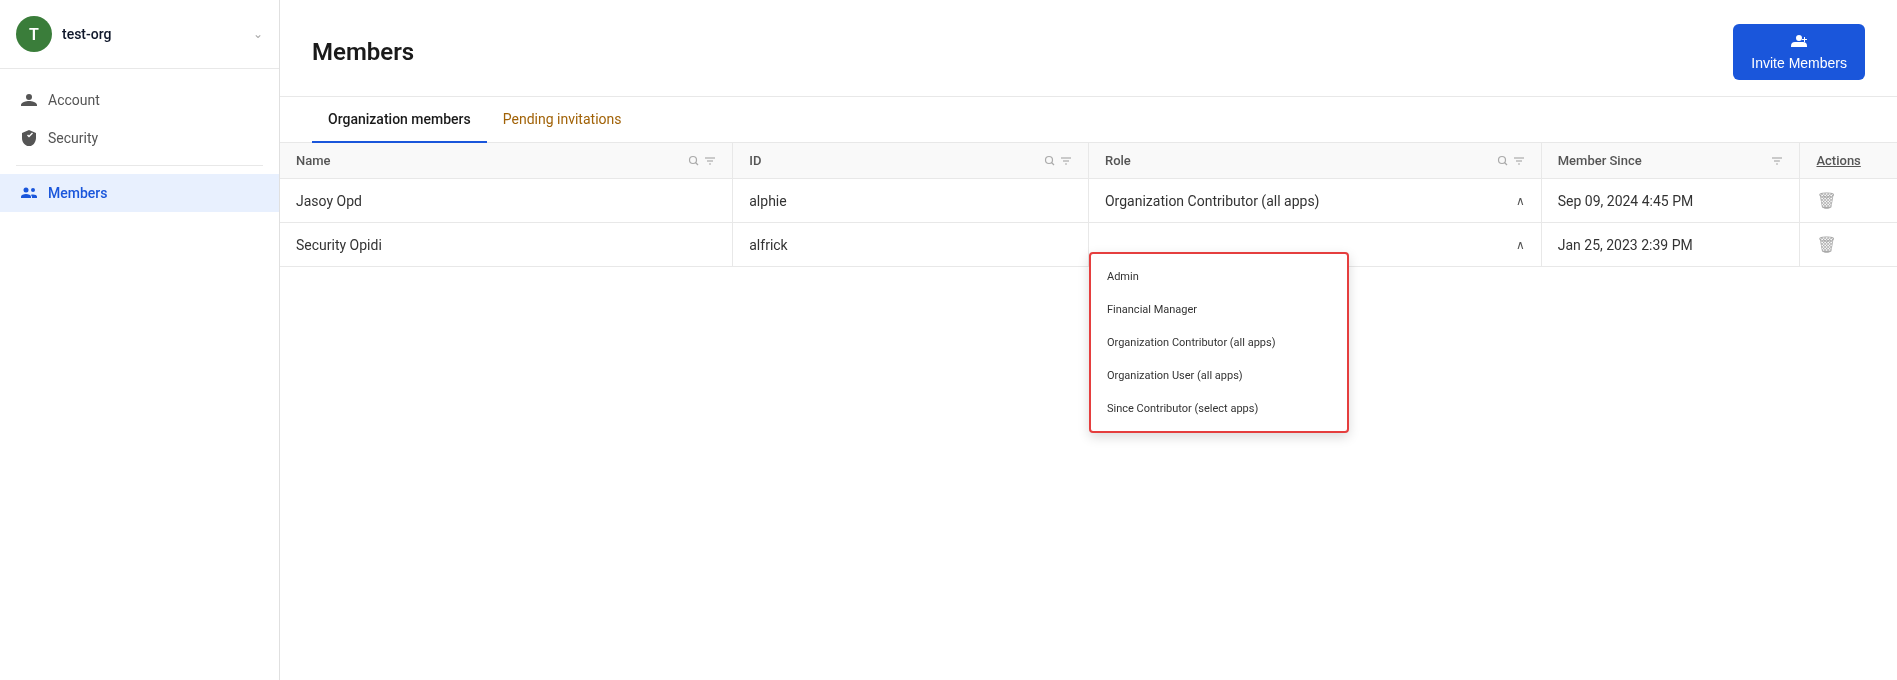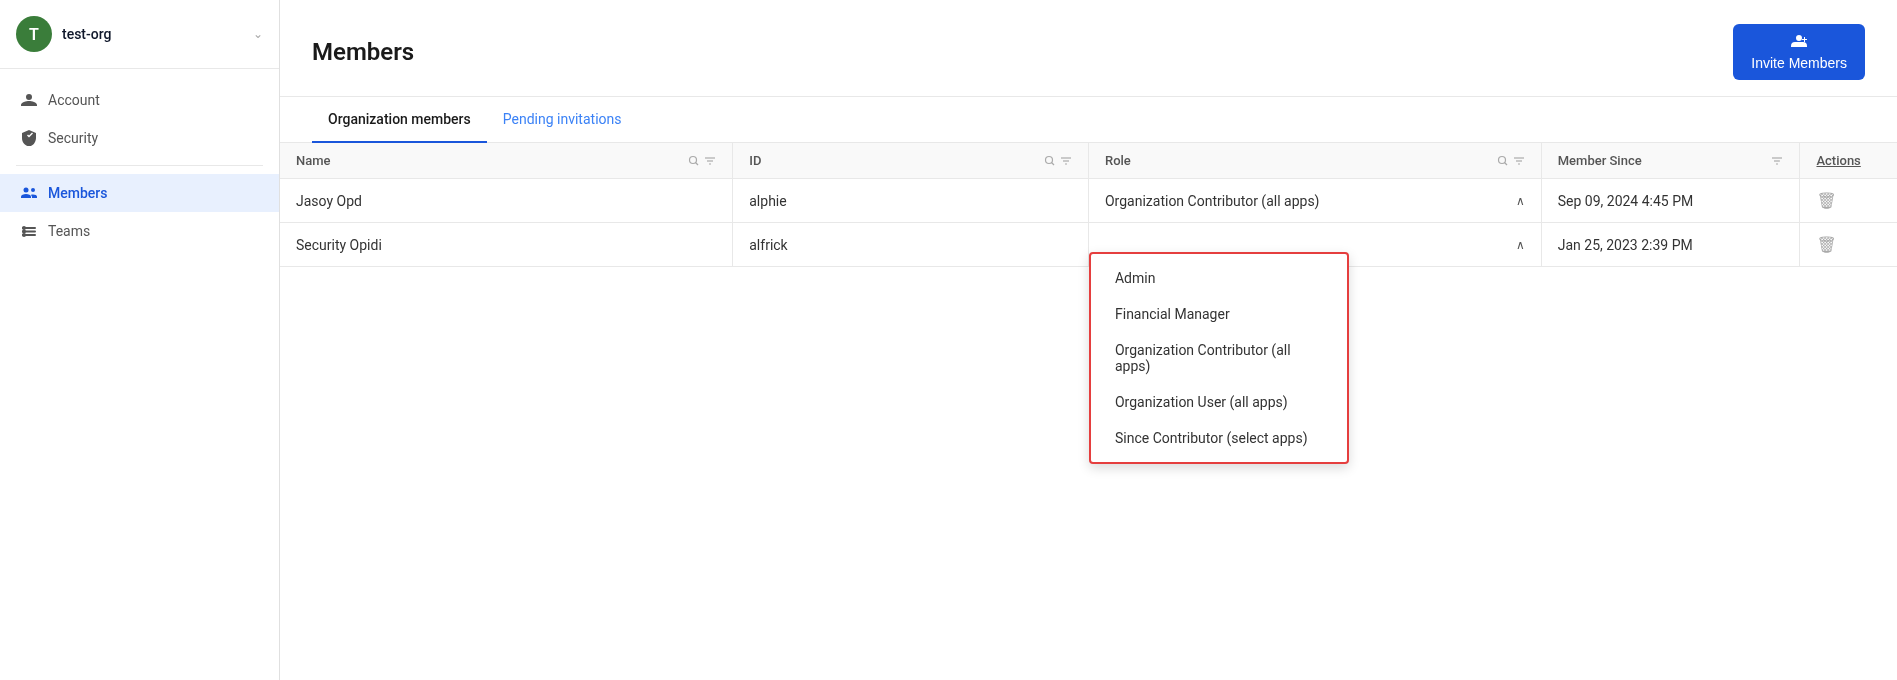--- a/index.html
+++ b/index.html
@@ -135,21 +135,21 @@
       border-bottom: 2px solid transparent;
       margin-bottom: -1px;
       white-space: nowrap;
     }
     .tab.active {
       color: #1a1a1a;
       border-bottom: 2px solid #1a56db;
       font-weight: 500;
     }
     .tab.pending {
-      color: #3b82f6;
+      color: #a16207;
     }
 
     
     .table-container {
       flex: 1;
       overflow: auto;
       padding: 0 0;
     }
     table {
       width: 100%;
@@ -226,23 +226,23 @@
       left: -16px;
       width: 260px;
       background: #fff;
       border: 2px solid #e53e3e;
       border-radius: 4px;
       box-shadow: 0 4px 12px rgba(0,0,0,0.15);
       z-index: 100;
       padding: 6px 0;
     }
     .dropdown-option {
-      padding: 10px 24px;
-      cursor: pointer;
-      font-size: 14px;
+      padding: 10px 16px;
+      cursor: pointer;
+      font-size: 11px;
       color: #333;
     }
 
     
     .icon-svg {
       width: 16px;
       height: 16px;
     }
   </style>
 </head>
@@ -282,33 +282,20 @@
         <svg class="icon-svg" viewBox="0 0 16 16" fill="currentColor">
           <circle cx="5" cy="5" r="2.5"></circle>
             <path d="M5 9c-2.5 0-5 1.25-5 2.5V13h10v-1.5C10 10.25 7.5 9 5 9z"></path>
           <circle cx="12" cy="5" r="2"></circle>
             <path d="M12 9.5c-.8 0-1.5.15-2.2.4.9.7 1.2 1.6 1.2 2.1V13H16v-1.5c0-1.1-1.8-2-4-2z"></path>
         </svg>
       </span>
       <span>Members</span>
     </div>
 
-    <div class="sidebar-item">
-      <span class="item-icon">
-        <svg class="icon-svg" viewBox="0 0 16 16" fill="currentColor">
-          <rect x="1" y="4" width="14" height="2" rx="1"></rect>
-          <rect x="1" y="7.5" width="14" height="2" rx="1"></rect>
-          <rect x="1" y="11" width="14" height="2" rx="1"></rect>
-          <circle cx="3" cy="5" r="2"></circle>
-            <circle cx="3" cy="8.5" r="2"></circle>
-            <circle cx="3" cy="12" r="2"></circle>
-        </svg>
-      </span>
-      <span>Teams</span>
-    </div>
   </nav>
 </aside>
 
 <main class="main">
   <div class="main-header">
     <h1 class="page-title">Members</h1>
     <button class="invite-btn">
       <svg width="16" height="16" viewBox="0 0 16 16" fill="currentColor">
         <path d="M8 8a3 3 0 1 0 0-6 3 3 0 0 0 0 6zm4 1H4a4 4 0 0 0-4 4v1h16v-1a4 4 0 0 0-4-4z"></path>
         <path d="M13 4v2h-2v1h2v2h1V7h2V6h-2V4h-1z"></path>

